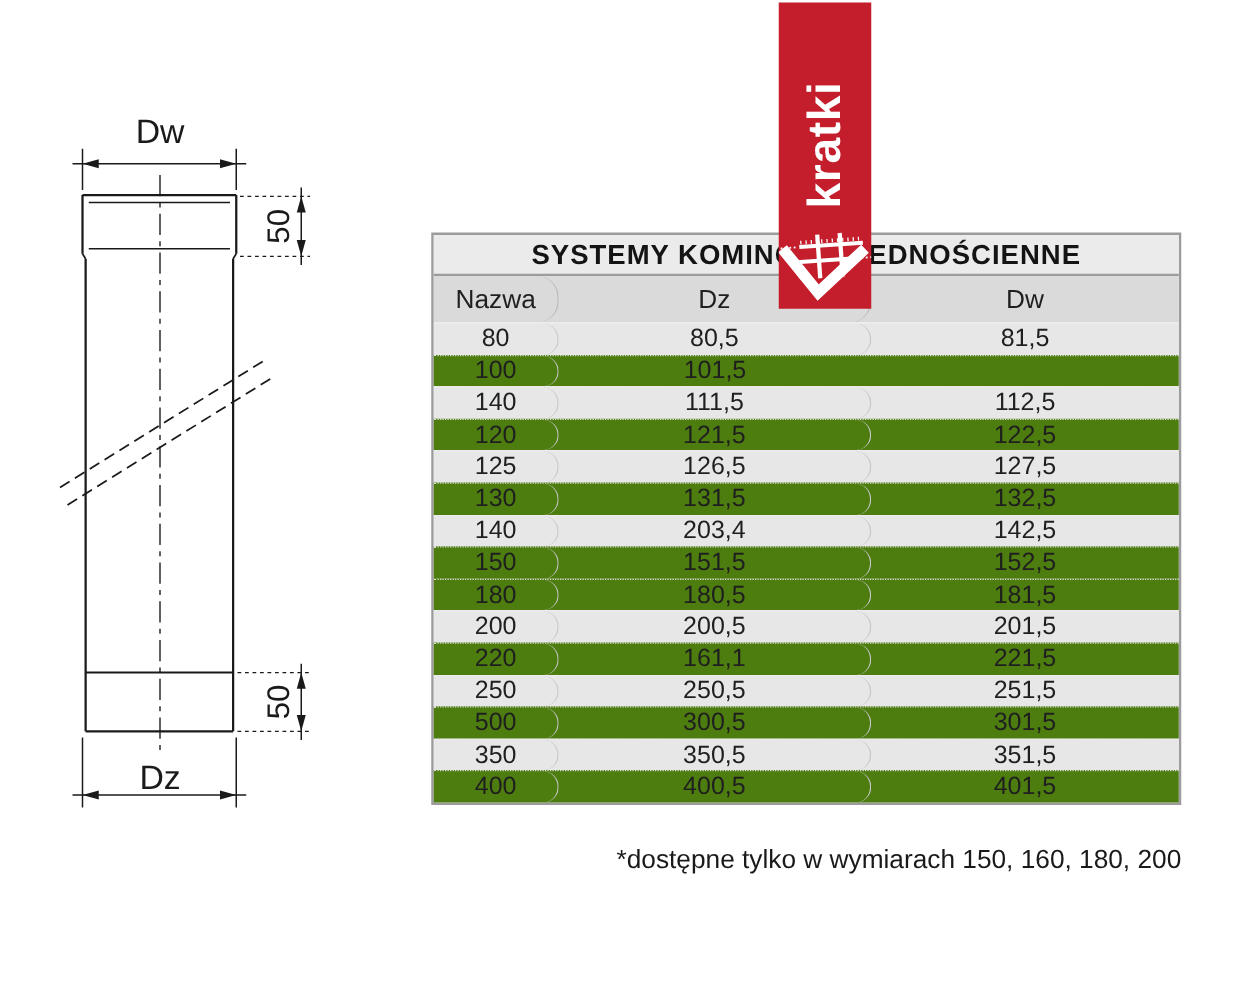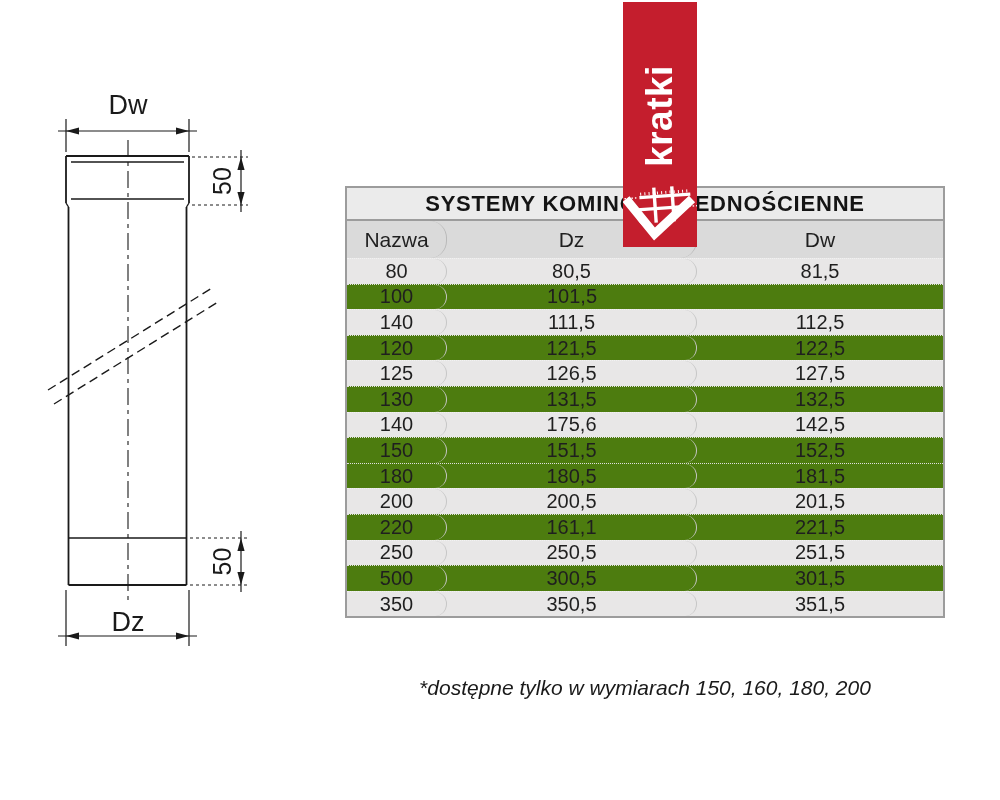--- a/index.html
+++ b/index.html
@@ -57,21 +57,21 @@
     border-radius:17px;
   }
   .t-row { height:25.6px; background:#e8e7e7; font-size:20px;
     border-top:1px dotted #f2f2f2; }
   .t-row.white { background:#4d7c0f; border-top:1px dotted #e0e0e0; }
   .t-row .cell { border-right:1px solid #c6c6c6; }
   .t-row .cell:last-child { border-right:none; }
 
   .footnote {
     position:absolute; left:345px; top:676px; width:600px;
-    text-align:center; font-size:21px; color:#1a1a1a;font-style:italic;
+    text-align:right; font-size:21px; color:#1a1a1a;
   }
 </style>
 </head>
 <body>
 
 <svg class="drawing-svg" viewBox="0 0 1000 800" xmlns="http://www.w3.org/2000/svg">
   <g stroke="#1a1a1a" fill="none">
 
     <text x="128" y="114" text-anchor="middle" font-size="27" stroke="none">Dw</text>
     <line x1="58" y1="131" x2="197" y2="131" stroke-width="1.2"></line>
@@ -176,21 +176,21 @@
     <div class="cell">126,5</div>
     <div class="cell">127,5</div>
   </div>
       <div class="t-row white">
     <div class="cell">130</div>
     <div class="cell">131,5</div>
     <div class="cell">132,5</div>
   </div>
       <div class="t-row">
     <div class="cell">140</div>
-    <div class="cell">175,6</div>
+    <div class="cell">203,4</div>
     <div class="cell">142,5</div>
   </div>
       <div class="t-row white">
     <div class="cell">150</div>
     <div class="cell">151,5</div>
     <div class="cell">152,5</div>
   </div>
       <div class="t-row white">
     <div class="cell">180</div>
     <div class="cell">180,5</div>
@@ -214,16 +214,21 @@
       <div class="t-row white">
     <div class="cell">500</div>
     <div class="cell">300,5</div>
     <div class="cell">301,5</div>
   </div>
       <div class="t-row">
     <div class="cell">350</div>
     <div class="cell">350,5</div>
     <div class="cell">351,5</div>
   </div>
+      <div class="t-row white">
+    <div class="cell">400</div>
+    <div class="cell">400,5</div>
+    <div class="cell">401,5</div>
+  </div>
     </div>
 </div>
 
 <div class="footnote">*dostępne tylko w wymiarach 150, 160, 180, 200</div>
 
 </body></html>

